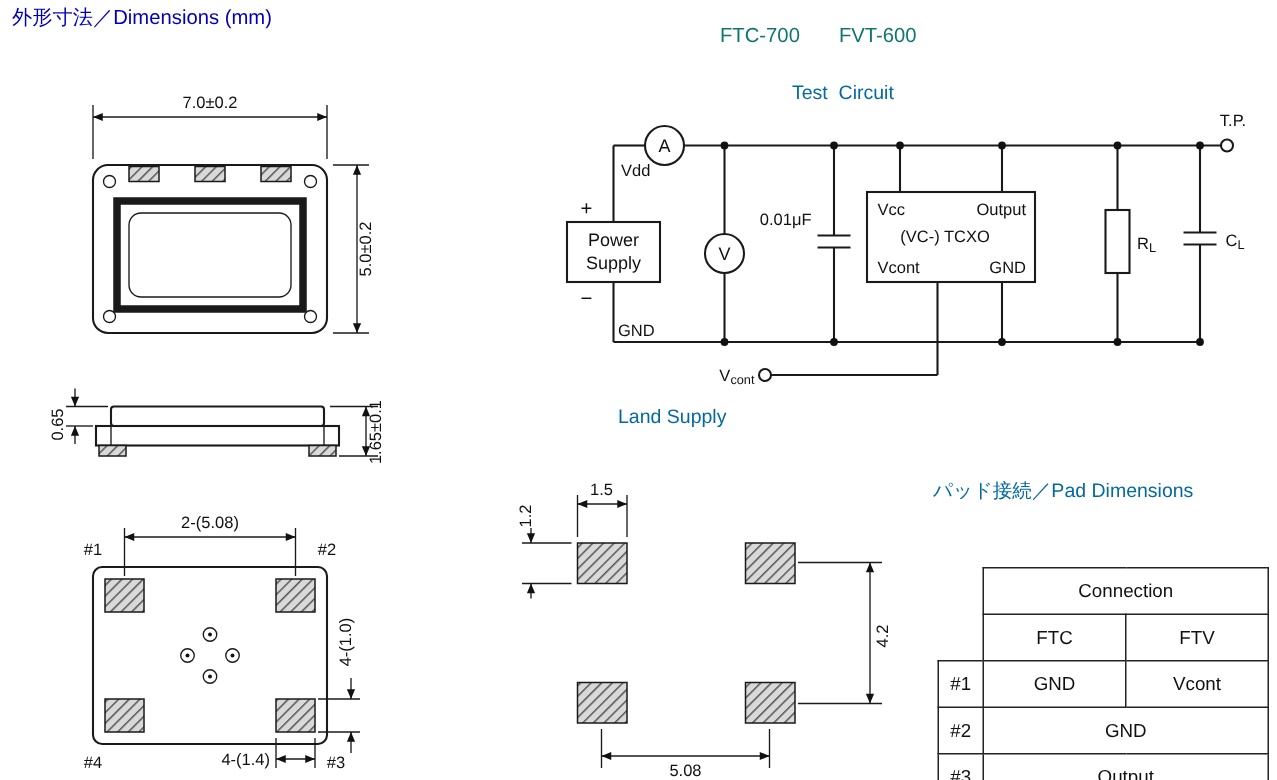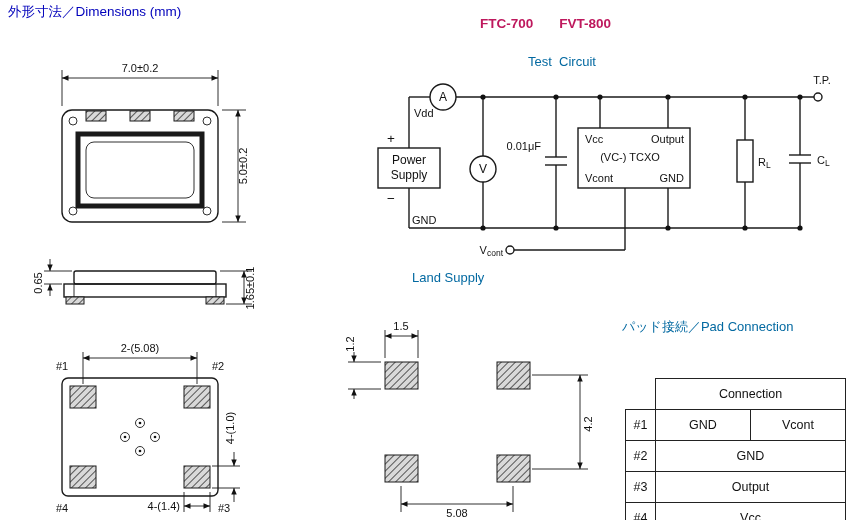--- a/index.html
+++ b/index.html
@@ -1,20 +1,20 @@
 <!DOCTYPE html>
 <html><head>
 <meta charset="utf-8">
 <style>
   *{margin:0;padding:0;box-sizing:border-box}
   html,body{width:851px;height:520px}
   body{position:relative;background:#fff;font-family:"Liberation Sans","DejaVu Sans",sans-serif;color:#111;overflow:hidden}
   .abs{position:absolute}
   .dims-header{left:8px;top:3px;font-size:13.5px;font-weight:normal;color:#0000bb;white-space:pre}
-  .doc-title{left:480px;top:16px;display:flex;gap:26px;font-size:13.5px;font-weight:bold;color:#be185d}
+  .doc-title{left:480px;top:16px;display:flex;gap:26px;font-size:13.5px;font-weight:normal;color:#0f766e}
   .sec-label{font-size:13px;color:#0369a1;white-space:pre}
   .lbl-test{left:528px;top:54px}
   .lbl-land{left:412px;top:270px}
   .lbl-padconn{left:622px;top:318px}
   svg text{font-family:"Liberation Sans","DejaVu Sans",sans-serif;fill:#111}
   .t11{font-size:11px}
   .t12{font-size:12px}
   .t13{font-size:13.5px}
   .sub{font-size:8.5px}
   .ln{stroke:#1a1a1a;stroke-width:1.4;fill:none}
@@ -29,26 +29,26 @@
   .pad-conn .c1{width:95px}
   .pad-conn .c2{width:95px}
 </style>
 </head>
 <body>
 
 <div class="abs dims-header">外形寸法／Dimensions (mm)</div>
 
 <div class="abs doc-title">
   <span>FTC-700</span>
-  <span>FVT-800</span>
+  <span>FVT-600</span>
 </div>
 
 <div class="abs sec-label lbl-test">Test  Circuit</div>
 <div class="abs sec-label lbl-land">Land Supply</div>
-<div class="abs sec-label lbl-padconn">パッド接続／Pad Connection</div>
+<div class="abs sec-label lbl-padconn">パッド接続／Pad Dimensions</div>
 
 <svg class="abs" style="left:0;top:0" width="851" height="520" viewBox="0 0 851 520">
   <defs>
     <marker id="ar" viewBox="0 0 10 10" refX="9.5" refY="5" markerWidth="10" markerHeight="8" orient="auto-start-reverse">
       <path d="M0.5,1.2 L9.5,5 L0.5,8.8 z" fill="#111"></path>
     </marker>
     <pattern id="hatch" width="5" height="5" patternUnits="userSpaceOnUse" patternTransform="rotate(45)">
       <rect width="5" height="5" fill="#d9d9d9"></rect>
       <line x1="0" y1="0" x2="0" y2="5" stroke="#555" stroke-width="2"></line>
     </pattern>
@@ -214,20 +214,25 @@
   </g>
 </svg>
 
 <table class="pad-conn">
   <tbody>
     <tr>
       <td class="nb c0"></td>
       <td colspan="2">Connection</td>
     </tr>
     <tr>
+      <td class="nb c0"></td>
+      <td class="c1">FTC</td>
+      <td class="c2">FTV</td>
+    </tr>
+    <tr>
       <td class="c0">#1</td>
       <td class="c1">GND</td>
       <td class="c2">Vcont</td>
     </tr>
     <tr>
       <td class="c0">#2</td>
       <td colspan="2">GND</td>
     </tr>
     <tr>
       <td class="c0">#3</td>

